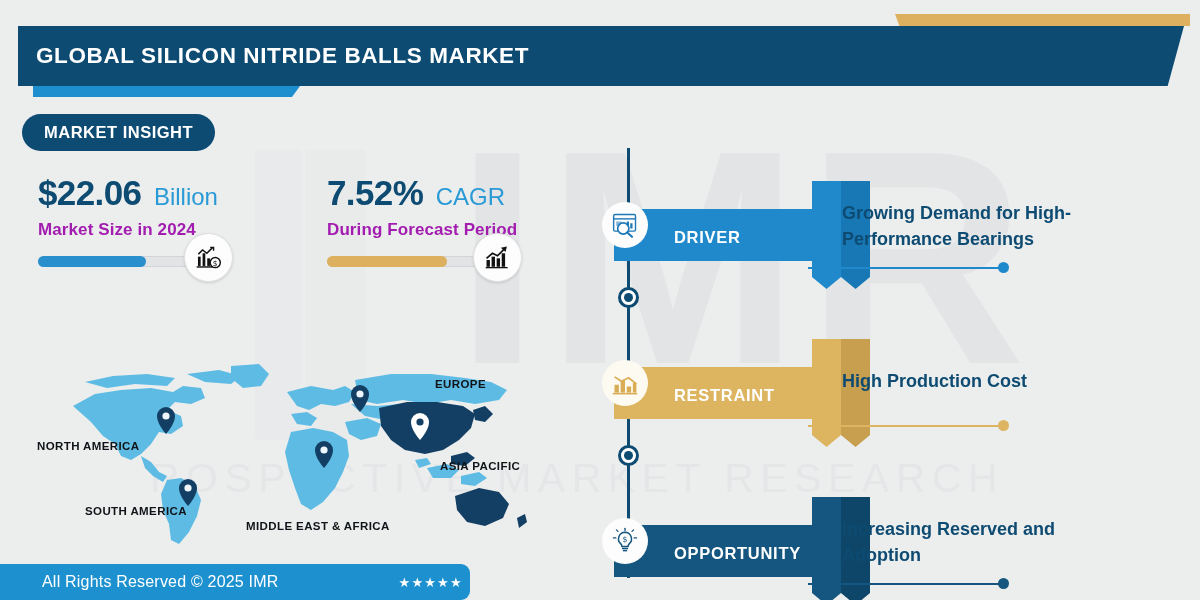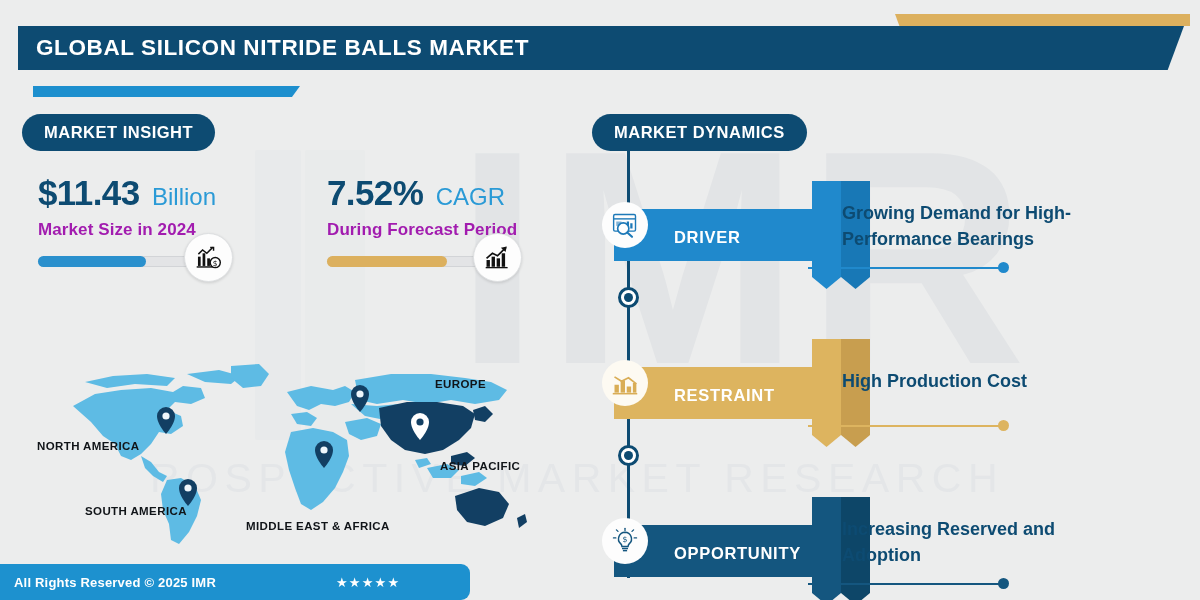--- a/index.html
+++ b/index.html
@@ -55,21 +55,21 @@
     width: 295px;
     height: 12px;
     background: #dcb05e;
     clip-path: polygon(0 0, 100% 0, 100% 100%, 1.5% 100%);
   }
   .title-banner {
     position: absolute;
     left: 18px;
     top: 26px;
     width: 1166px;
-    height: 44px;
+    height: 60px;
     background: #0d4b72;
     clip-path: polygon(0 0, 100% 0, 98.6% 100%, 0 100%);
     display: flex;
     align-items: center;
   }
   .title-banner .txt {
     color: #ffffff;
     font-size: 22.5px;
     font-weight: 700;
     letter-spacing: .6px;
@@ -281,23 +281,23 @@
     top: 564px;
     width: 470px;
     height: 36px;
     background: #1d91cf;
     border-radius: 0 9px 9px 0;
     display: flex;
     align-items: center;
   }
   .footer .fl {
     color: #ffffff;
-    font-size: 13px;
-    font-weight: 700;
-    margin-left: 14px;
+    font-size: 16px;
+    font-weight: 400;
+    margin-left: 42px;
     letter-spacing: .2px;
   }
   .footer .stars {
     color: #ffffff;
     font-size: 13px;
     letter-spacing: 1.2px;
     margin-left: 120px;
   }
 </style>
 </head>
@@ -315,21 +315,21 @@
     <span class="txt">GLOBAL SILICON NITRIDE BALLS MARKET</span>
   </div>
   <div class="title-accent"></div>
 
   <div class="pill" id="pill-insight">
     <span>MARKET INSIGHT</span>
   </div>
 
   <div class="kpi" id="kpi-size">
     <div>
-      <span class="big">$11.43</span>
+      <span class="big">$22.06</span>
       <span class="unit">Billion</span>
     </div>
     <div class="sub">Market Size in 2024</div>
     <div class="bar-wrap">
       <div class="bar-track"></div>
       <div class="bar-fill" style="width:108px;background:#2a90cd;"></div>
       <div class="bar-icon" style="left:146px;">
         <svg width="27" height="27" viewBox="0 0 32 32" aria-hidden="true">
           <polyline points="4,12 9,7 14,11 21,4" fill="none" stroke="#111" stroke-width="1.7"></polyline>
           <polyline points="18,4 22,4 22,8" fill="none" stroke="#111" stroke-width="1.7"></polyline>
@@ -434,23 +434,20 @@
       </g>
     </svg>
 
     <div class="map-label" style="left:-18px;top:80px;">NORTH AMERICA</div>
     <div class="map-label" style="left:30px;top:145px;">SOUTH AMERICA</div>
     <div class="map-label" style="left:380px;top:18px;">EUROPE</div>
     <div class="map-label" style="left:191px;top:160px;">MIDDLE EAST &amp; AFRICA</div>
     <div class="map-label" style="left:385px;top:100px;">ASIA PACIFIC</div>
   </div>
 
-  <div class="pill" id="pill-dyn">
-    <span>MARKET DYNAMICS</span>
-  </div>
 
   <div id="dyn-area">
     <div class="spine"></div>
     <div class="node" style="left:26px;top:177px;"></div>
     <div class="node" style="left:26px;top:335px;"></div>
 
     <div class="dyn-row" style="top:65px;">
       <div class="ribbon">
         <svg class="ribbon-tail" viewBox="0 0 58 108">
           <polygon points="0,0 29,0 29,96 14.5,108 0,96" fill="#2089cc"></polygon>

